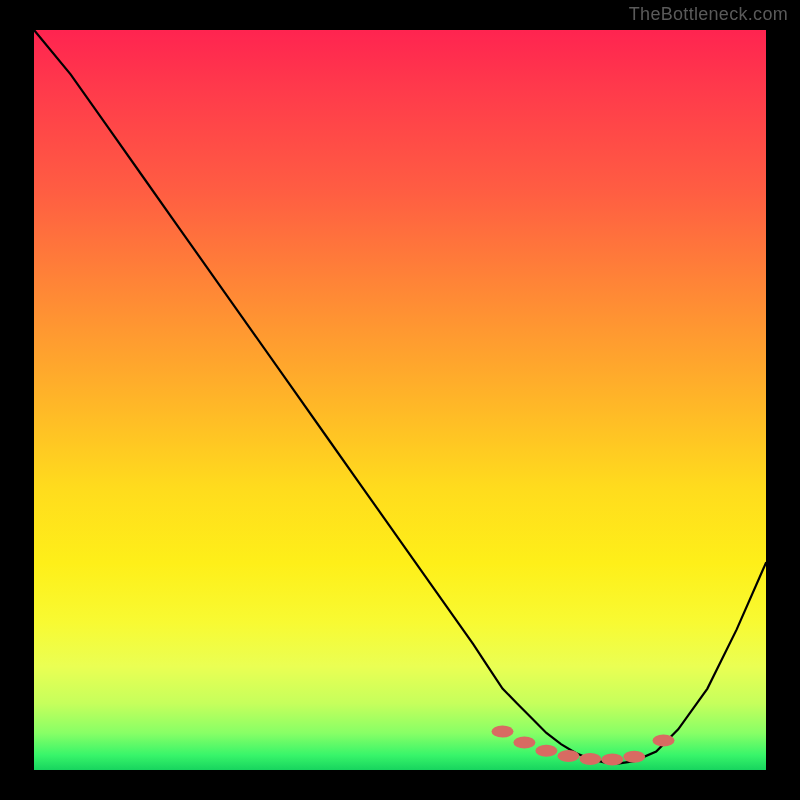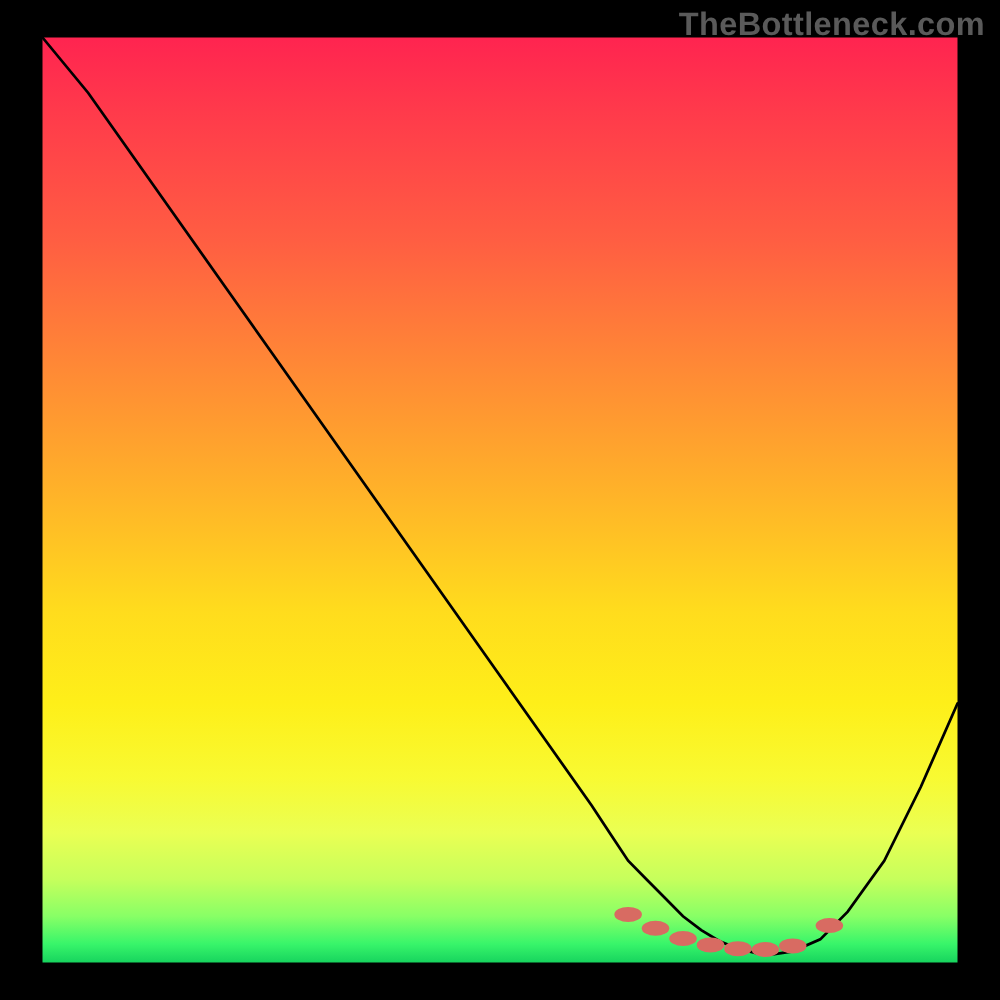--- a/index.html
+++ b/index.html
@@ -15,22 +15,22 @@
     position: relative;
     width: 800px;
     height: 800px;
     background: #000;
   }
   .watermark {
     position: absolute;
     top: 4px;
     right: 12px;
     color: #5a5a5a;
-    font-size: 26px;
-    font-weight: 700;
+    font-size: 18px;
+    font-weight: 400;
     letter-spacing: 0.3px;
     z-index: 10;
     user-select: none;
   }
   .plot-area {
     position: absolute;
     left: 34px;
     top: 30px;
     width: 732px;
     height: 740px;

